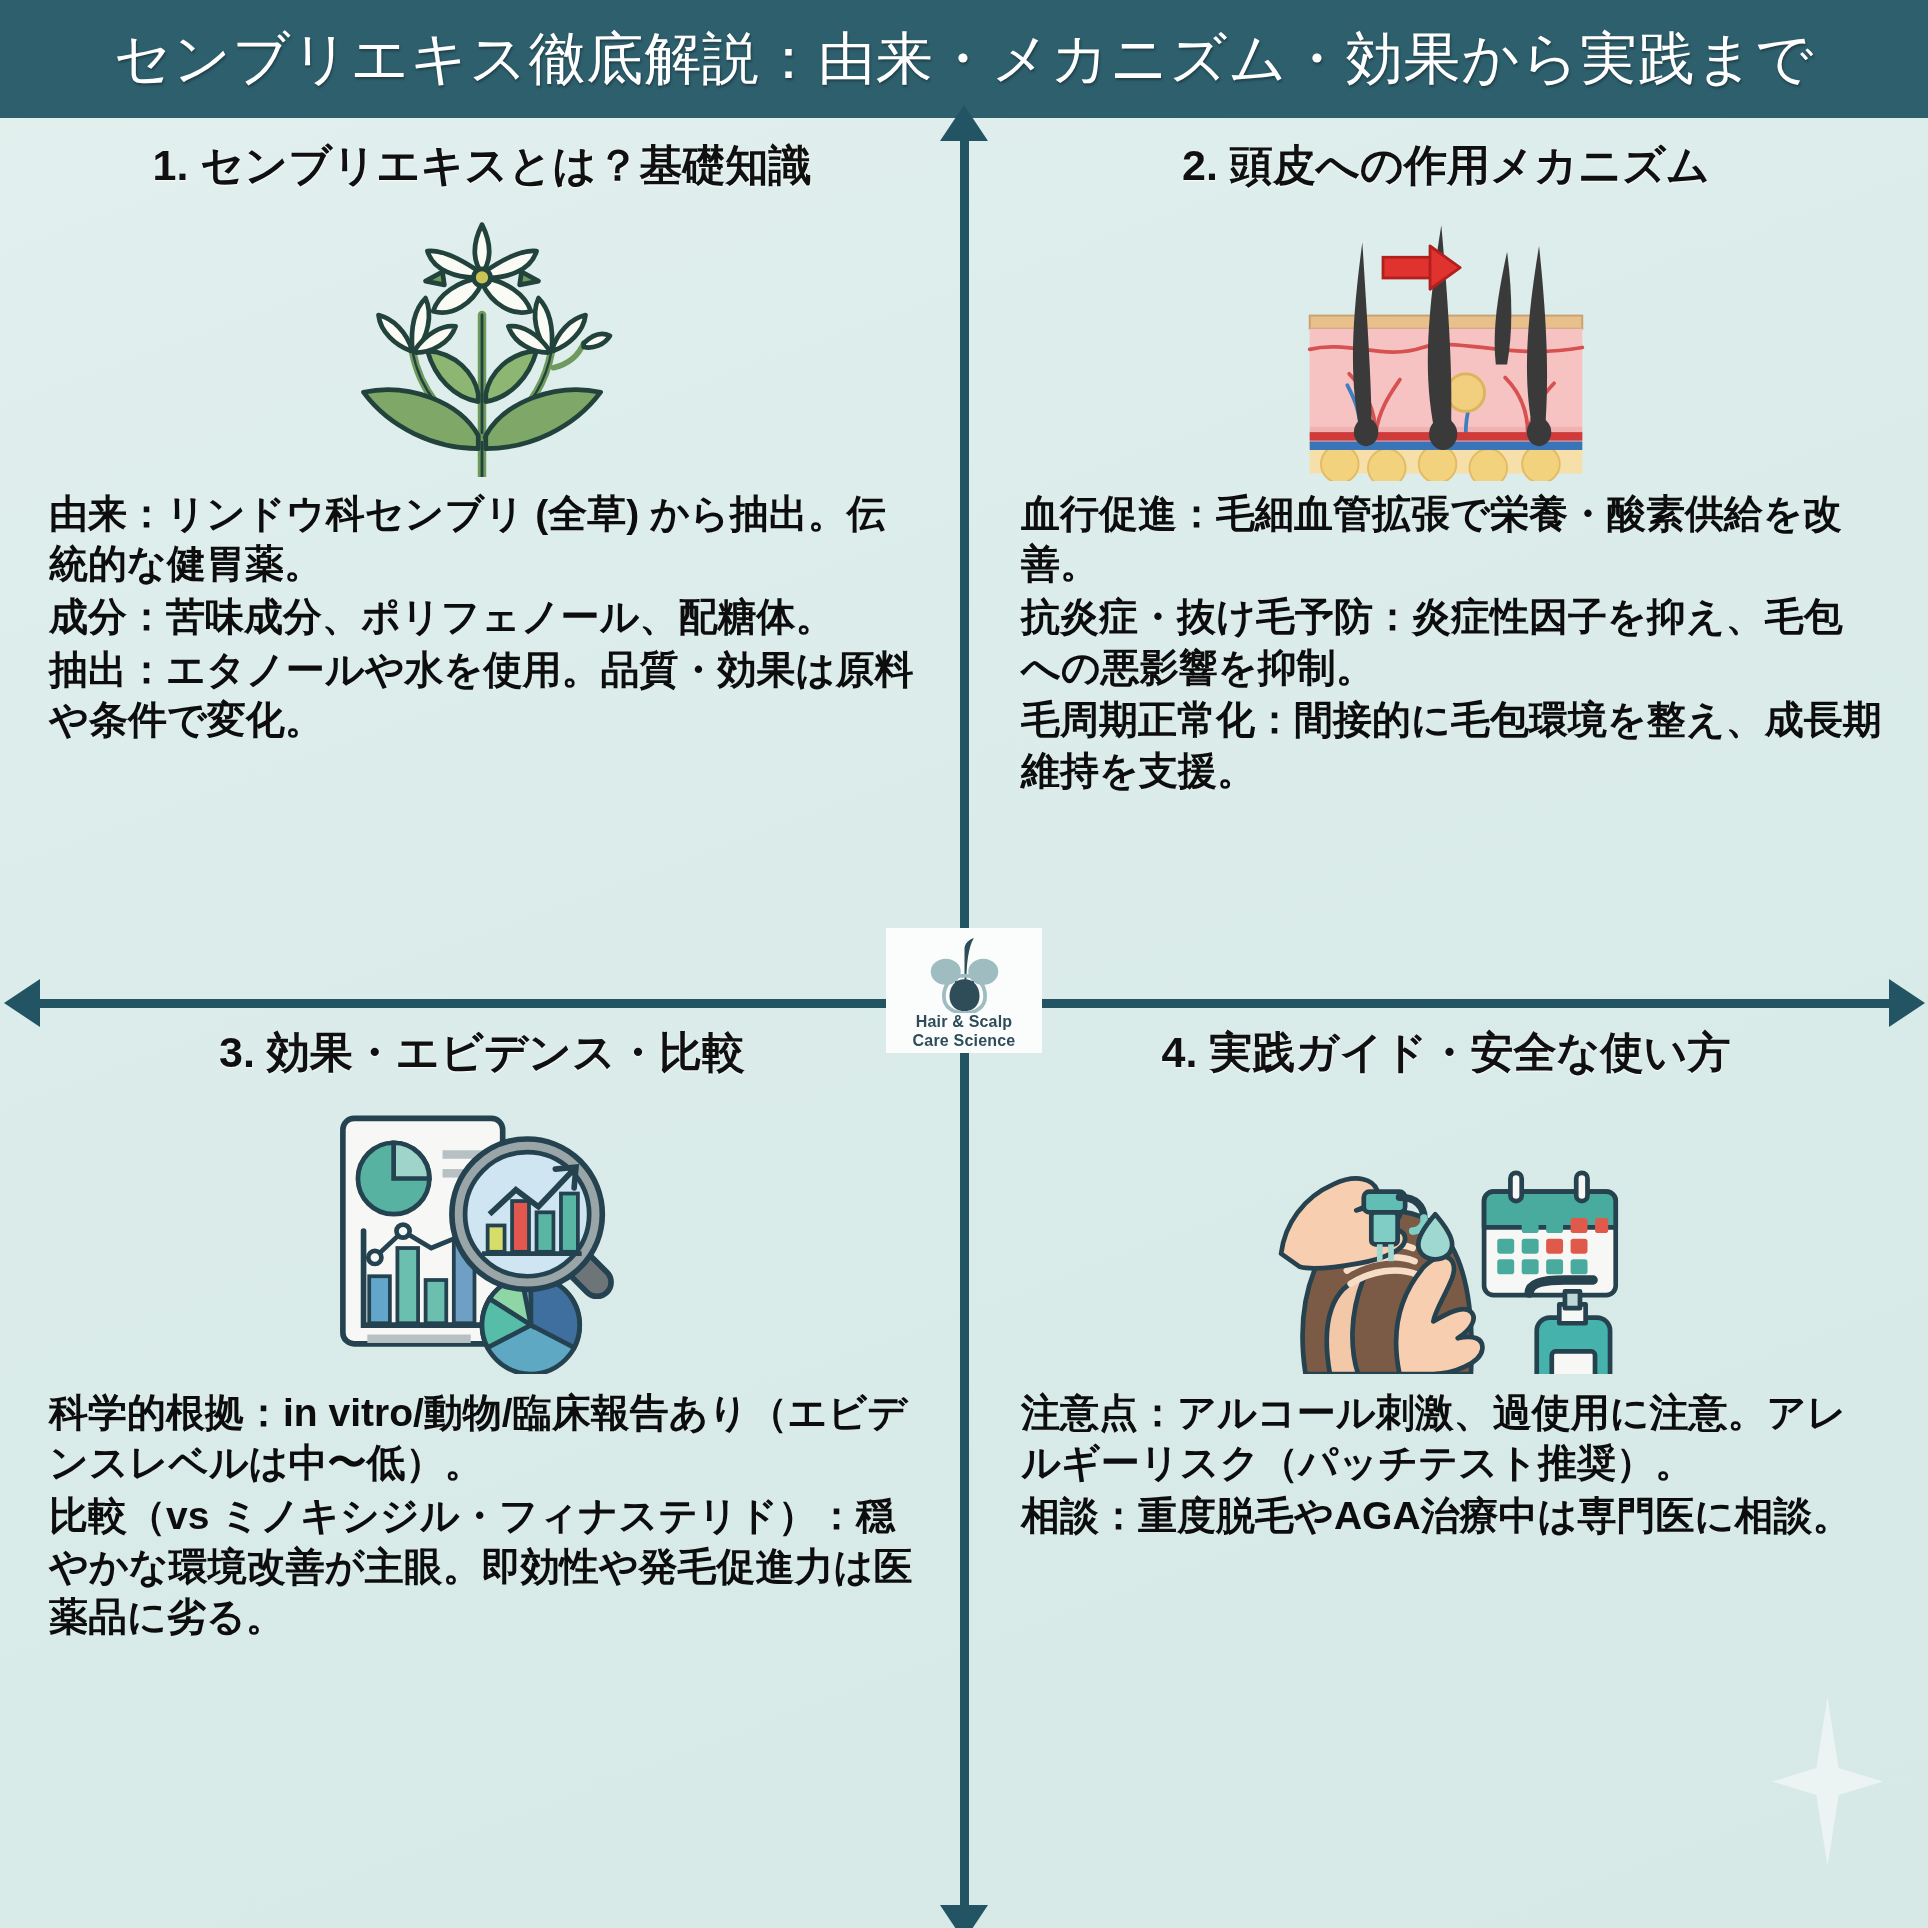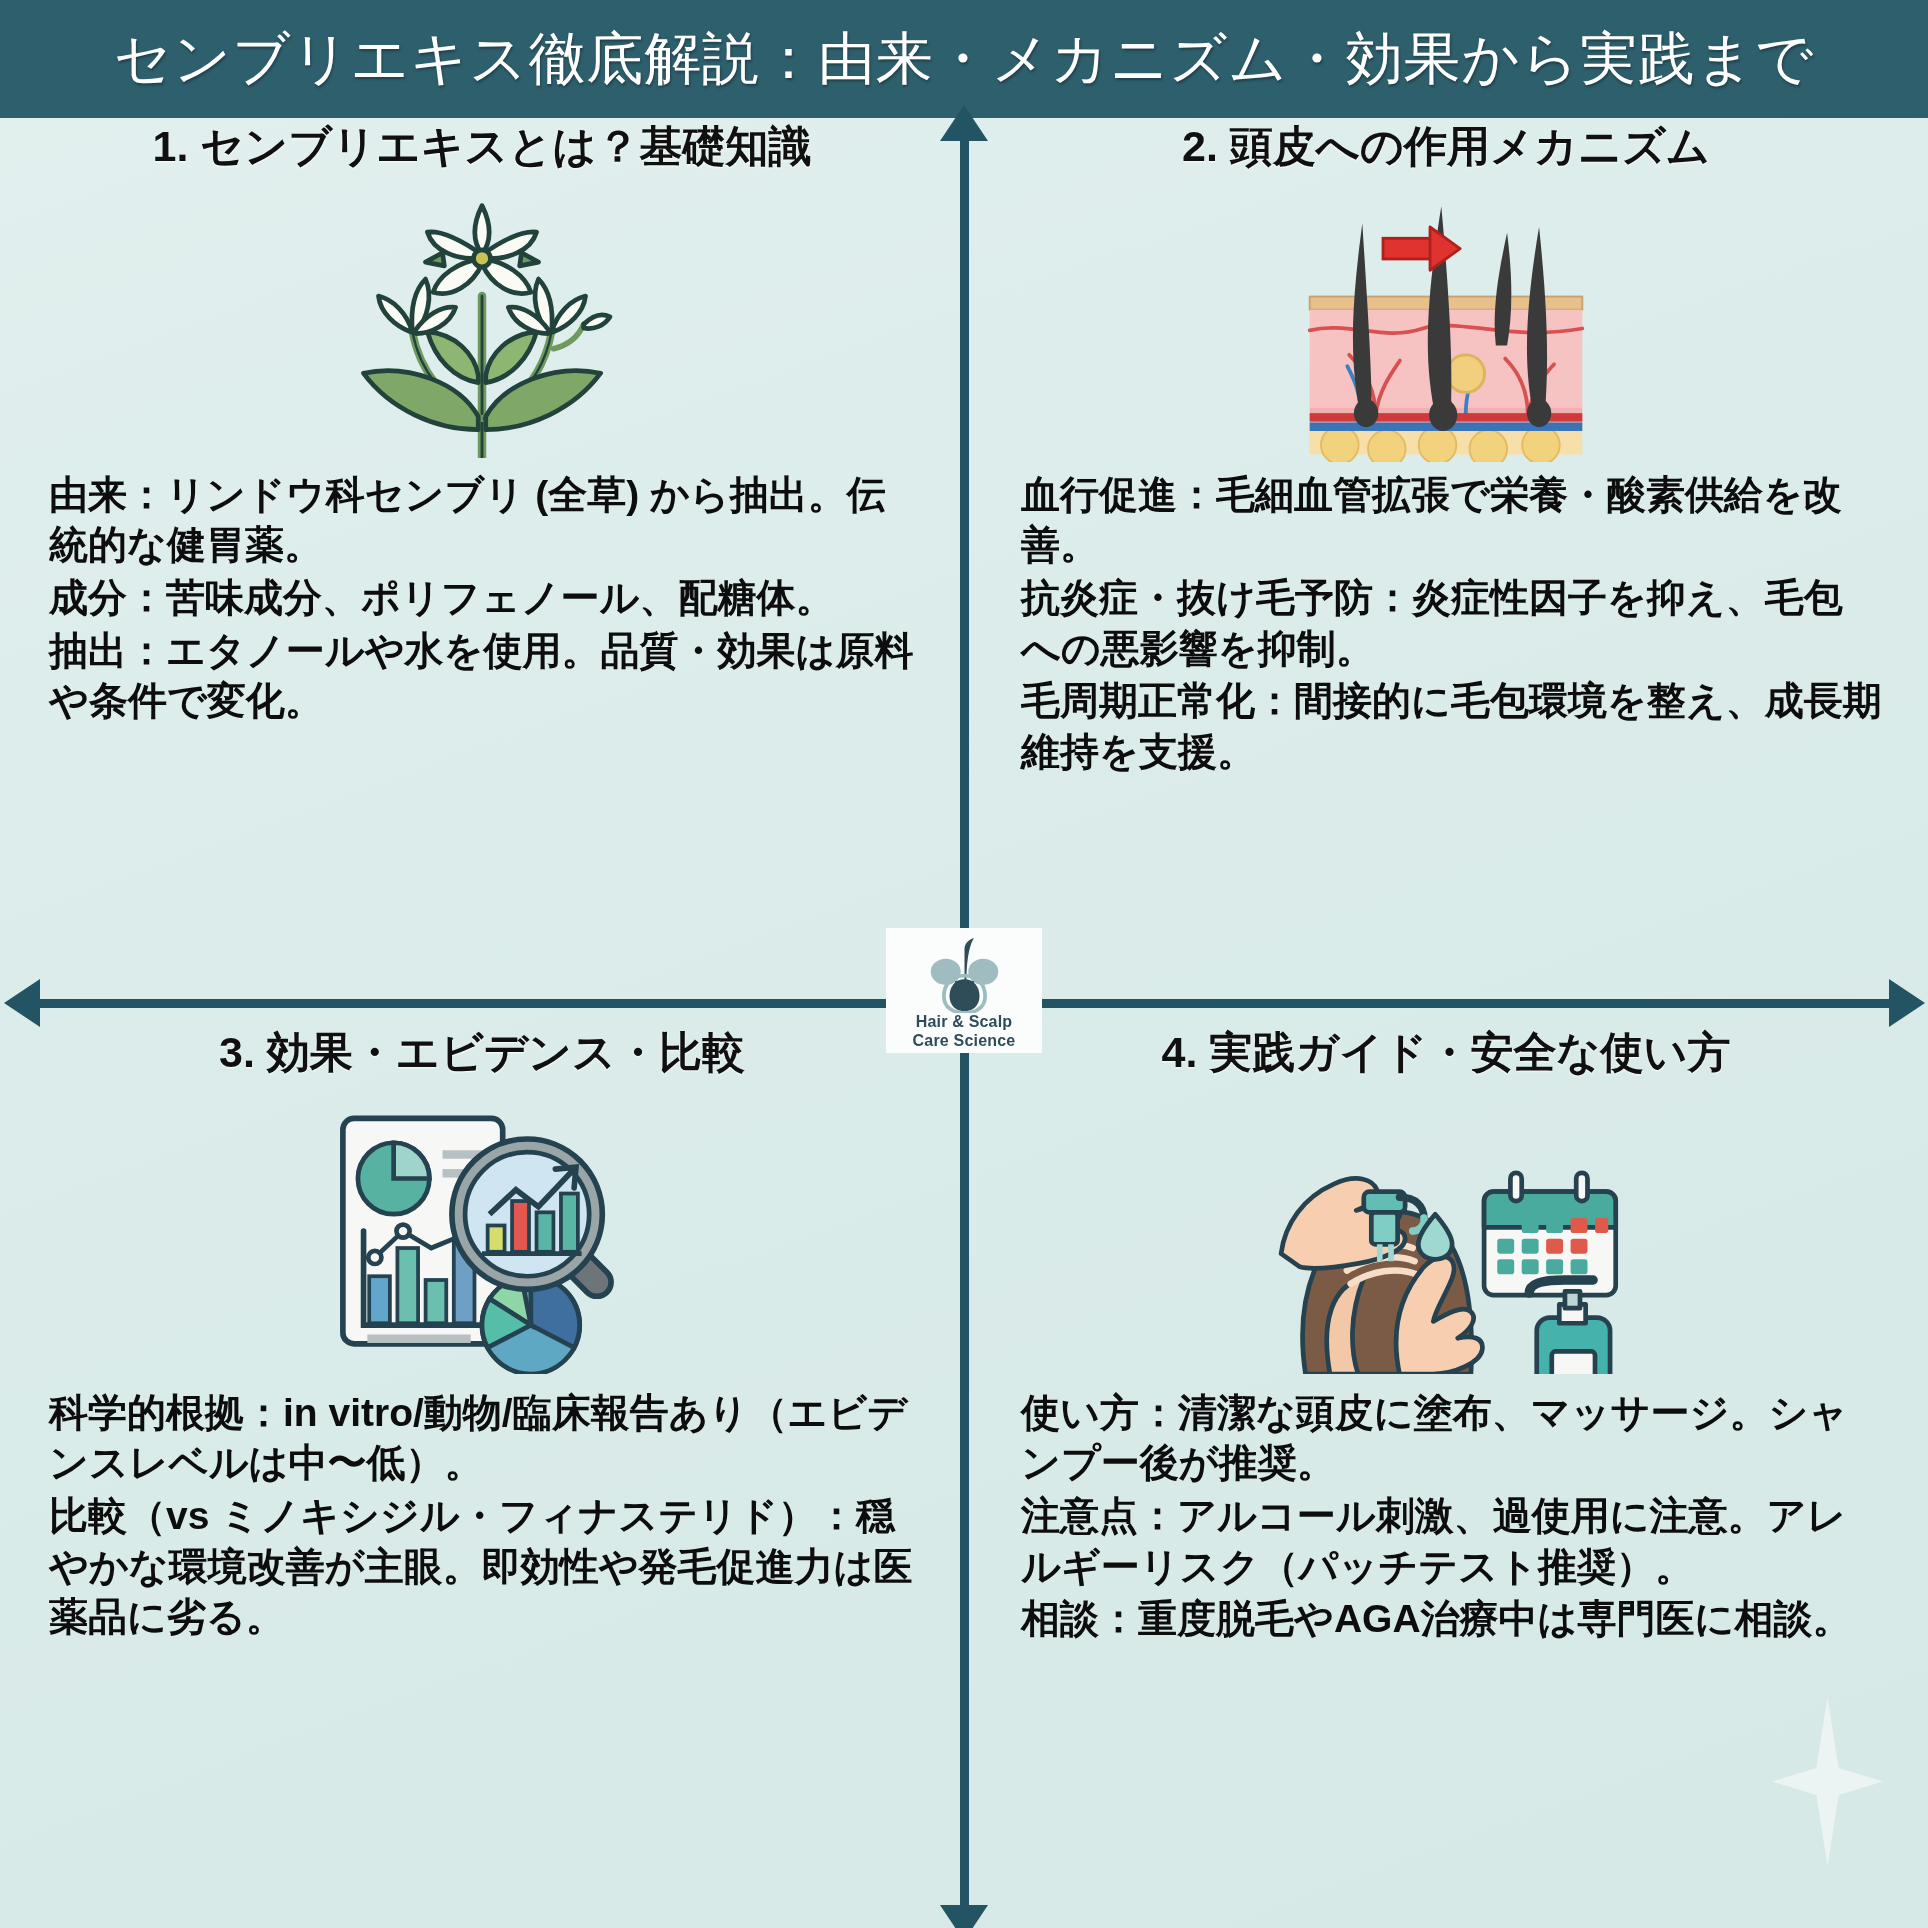--- a/index.html
+++ b/index.html
@@ -28,21 +28,21 @@
 
   
   .quad{position:absolute;box-sizing:border-box;}
   .q1{left:0;  top:118px; width:964px;height:885px;}
   .q2{left:964px;top:118px;width:964px;height:885px;}
   .q3{left:0;  top:1003px;width:964px;height:926px;}
   .q4{left:964px;top:1003px;width:964px;height:926px;}
 
   .q-head{
     text-align:center;font-size:43px;font-weight:bold;color:#101010;
-    margin:0;white-space:nowrap;
+    margin:0;padding-top:19px;white-space:nowrap;
     text-shadow:0 0.9px 1.9px rgba(255,255,255,.9);
   }
   .q3 .q-head,.q4 .q-head{padding-top:21px;}
 
   .art{
     height:282px;display:flex;align-items:center;justify-content:center;
     margin-top:3.8px;
   }
   .q3 .art,.q4 .art{height:294px;}
 
@@ -319,21 +319,20 @@
 
           <rect x="296" y="240" width="78" height="120" rx="14" fill="#46b2ac"></rect>
           <rect x="312" y="276" width="46" height="62" rx="4" fill="#f7f8f5"></rect>
           <rect x="320" y="226" width="28" height="20" fill="#f7f8f5"></rect>
           <rect x="326" y="212" width="16" height="18" fill="#bfd6d6"></rect>
           <path d="M288 214 C 288 204, 300 200, 326 200 L 356 200" fill="none" stroke="#26424f" stroke-width="10"></path>
         </g>
       </svg>
     </div>
     <div class="body-text">
-      <p>使い方：清潔な頭皮に塗布、マッサージ。シャンプー後が推奨。</p>
       <p>注意点：アルコール刺激、過使用に注意。アレルギーリスク（パッチテスト推奨）。</p>
       <p>相談：重度脱毛やAGA治療中は専門医に相談。</p>
     </div>
   </div>
 
   <div class="h-arrow"></div>
   <div class="v-arrow"></div>
 
   <div class="logo">
     <svg class="logo-mark" viewBox="0 0 92 80" aria-hidden="true">

